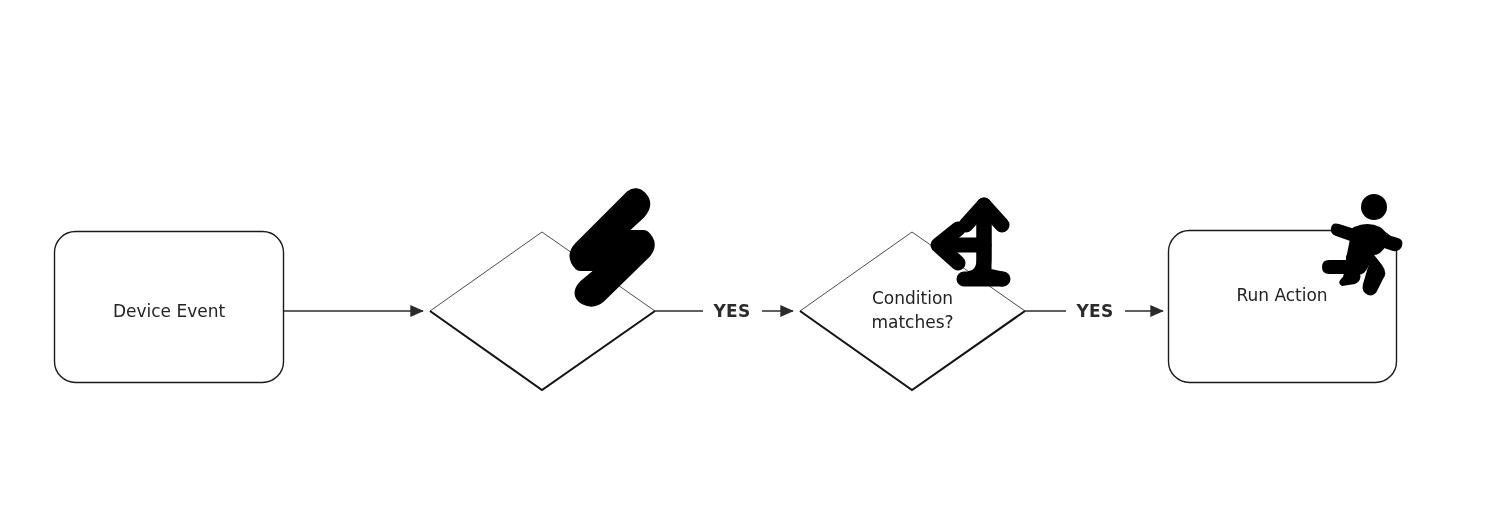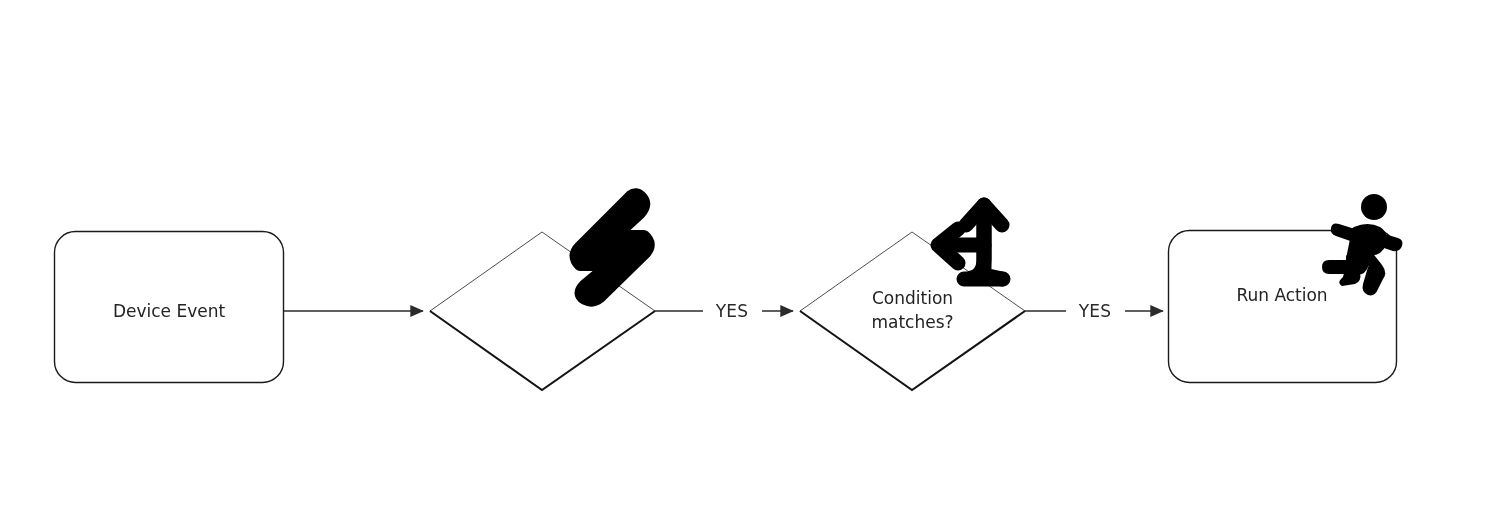--- a/index.html
+++ b/index.html
@@ -38,20 +38,21 @@
     pointer-events: none;
   }
   .edge-label {
     position: absolute;
     text-align: center;
     color: #2b2b2b;
     font-size: 17px;
     line-height: 20px;
     font-family: "DejaVu Sans", "Liberation Sans", sans-serif;
     letter-spacing: 0.2px;
+    font-weight: bold;
   }
   .lbl-box1 { left: 54px;   top: 272px; width: 230px; }
   .lbl-dia1 { left: 430px;  top: 259px; width: 225px; }
   .lbl-dia2 { left: 800px;  top: 259px; width: 225px; }
   .lbl-box2 { left: 1168px; top: 256px; width: 228px; }
   .lbl-yes1 { left: 697px;  top: 274px; width: 70px; }
   .lbl-yes2 { left: 1060px; top: 274px; width: 70px; }
 </style>
 </head>
 <body>

